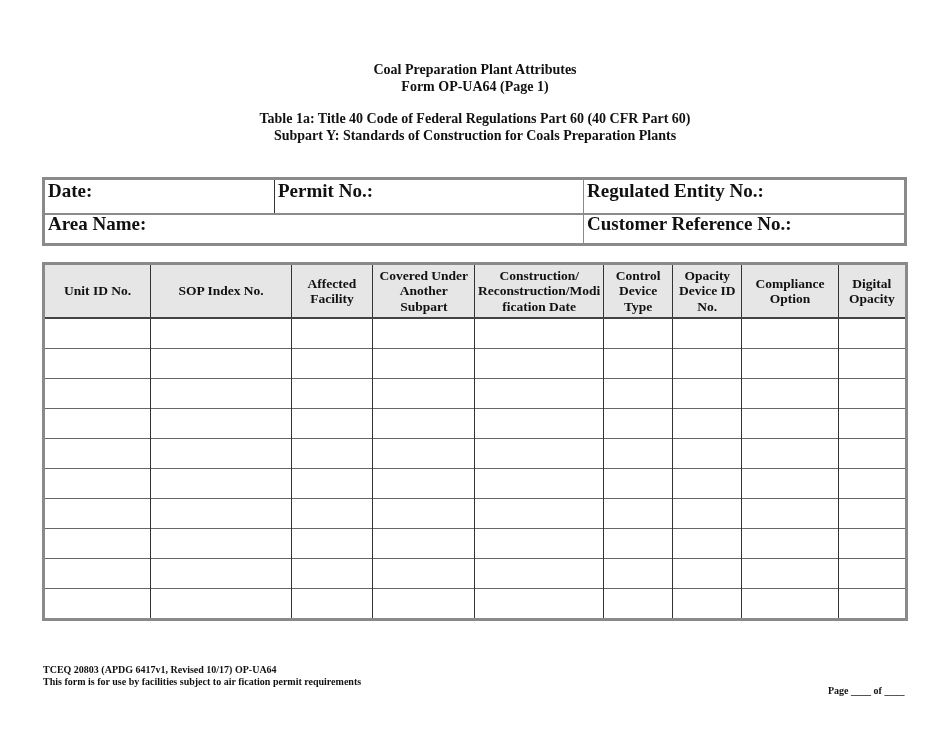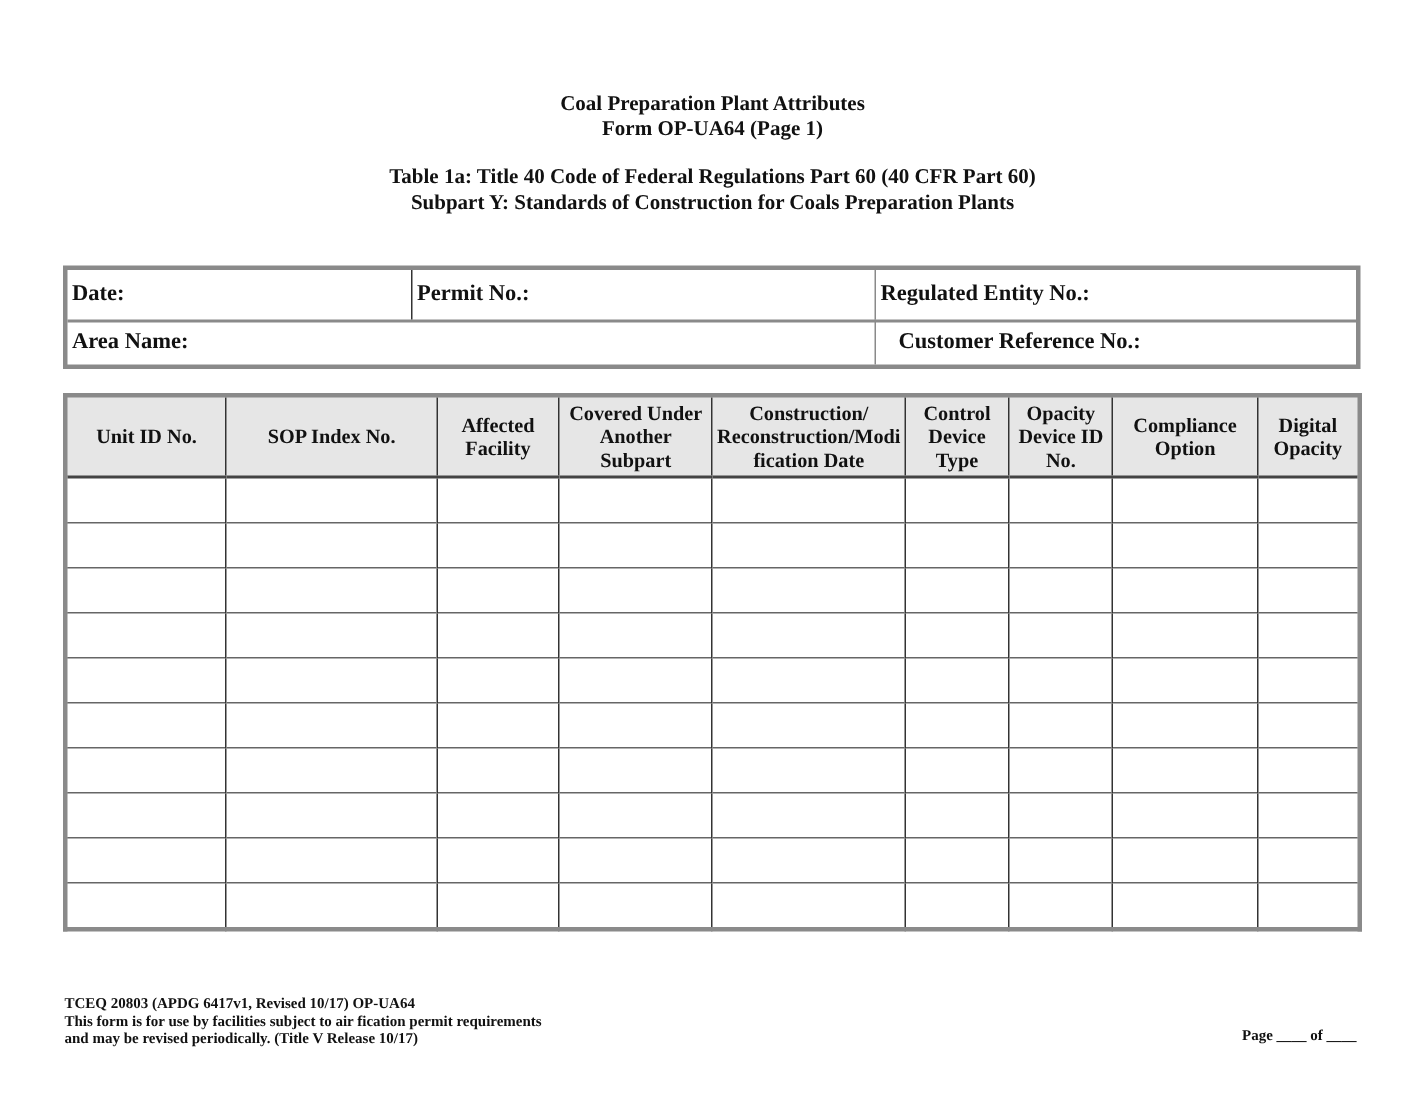--- a/index.html
+++ b/index.html
@@ -13,22 +13,22 @@
   }
   .titles .gap { height: 16px; }
   .info {
     position: absolute; left: 42px; top: 177px; width: 865px; height: 69px;
     border: 3px solid #8a8a8a; box-sizing: border-box;
   }
   .info-row { position: absolute; left: 0; right: 0; height: 32px; }
   .info-row.r1 { top: 0; border-bottom: 2px solid #8a8a8a; height: 33px; }
   .info-row.r2 { top: 33px; height: 30px; }
   .info-cell {
-    position: absolute; top: 0; bottom: 0; font-weight: bold; font-size: 15px;
-    display: flex; align-items: center; padding-left: 3px; box-sizing: border-box;
+    position: absolute; top: 0; bottom: 0; font-weight: bold; font-size: 19px;
+    display: flex; align-items: flex-start; padding-left: 3px; box-sizing: border-box;
   }
   table.main {
     position: absolute; left: 42px; top: 262px; width: 866px;
     border-collapse: collapse; table-layout: fixed;
     border: 3px solid #8a8a8a;
   }
   table.main th {
     background: #e6e6e6; font-weight: bold; font-size: 13.5px; line-height: 15.5px;
     height: 52px; padding: 0 2px; text-align: center; vertical-align: middle;
     border-left: 1.5px solid #333; border-bottom: 2px solid #444;
@@ -66,21 +66,21 @@
       <span>Regulated Entity No.:</span>
     </div>
     <div class="info-cell" style="left:230px;width:309px;border-right:1.5px solid #8a8a8a;">
       <span>Permit No.:</span>
     </div>
   </div>
   <div class="info-row r2">
     <div class="info-cell" style="left:0;width:539px;border-right:1.5px solid #8a8a8a;">
       <span>Area Name:</span>
     </div>
-    <div class="info-cell" style="left:539px;right:0;margin-left:12px;">
+    <div class="info-cell" style="left:539px;right:0;">
       <span>Customer Reference No.:</span>
     </div>
   </div>
 </div>
 
 <table class="main">
   <colgroup>
     <col style="width:107px">
       <col style="width:140px">
       <col style="width:81px">
@@ -214,16 +214,15 @@
         <td></td>
         <td></td>
         <td></td>
       </tr>
   </tbody>
 </table>
 
 <div class="footer">
   <div>TCEQ 20803 (APDG 6417v1, Revised 10/17) OP-UA64</div>
   <div>This form is for use by facilities subject to air fication permit requirements</div>
-  <div>and may be revised periodically. (Title V Release 10/17)</div>
 </div>
 
 <div class="pageno">Page ____ of ____</div>
 
 </body></html>

